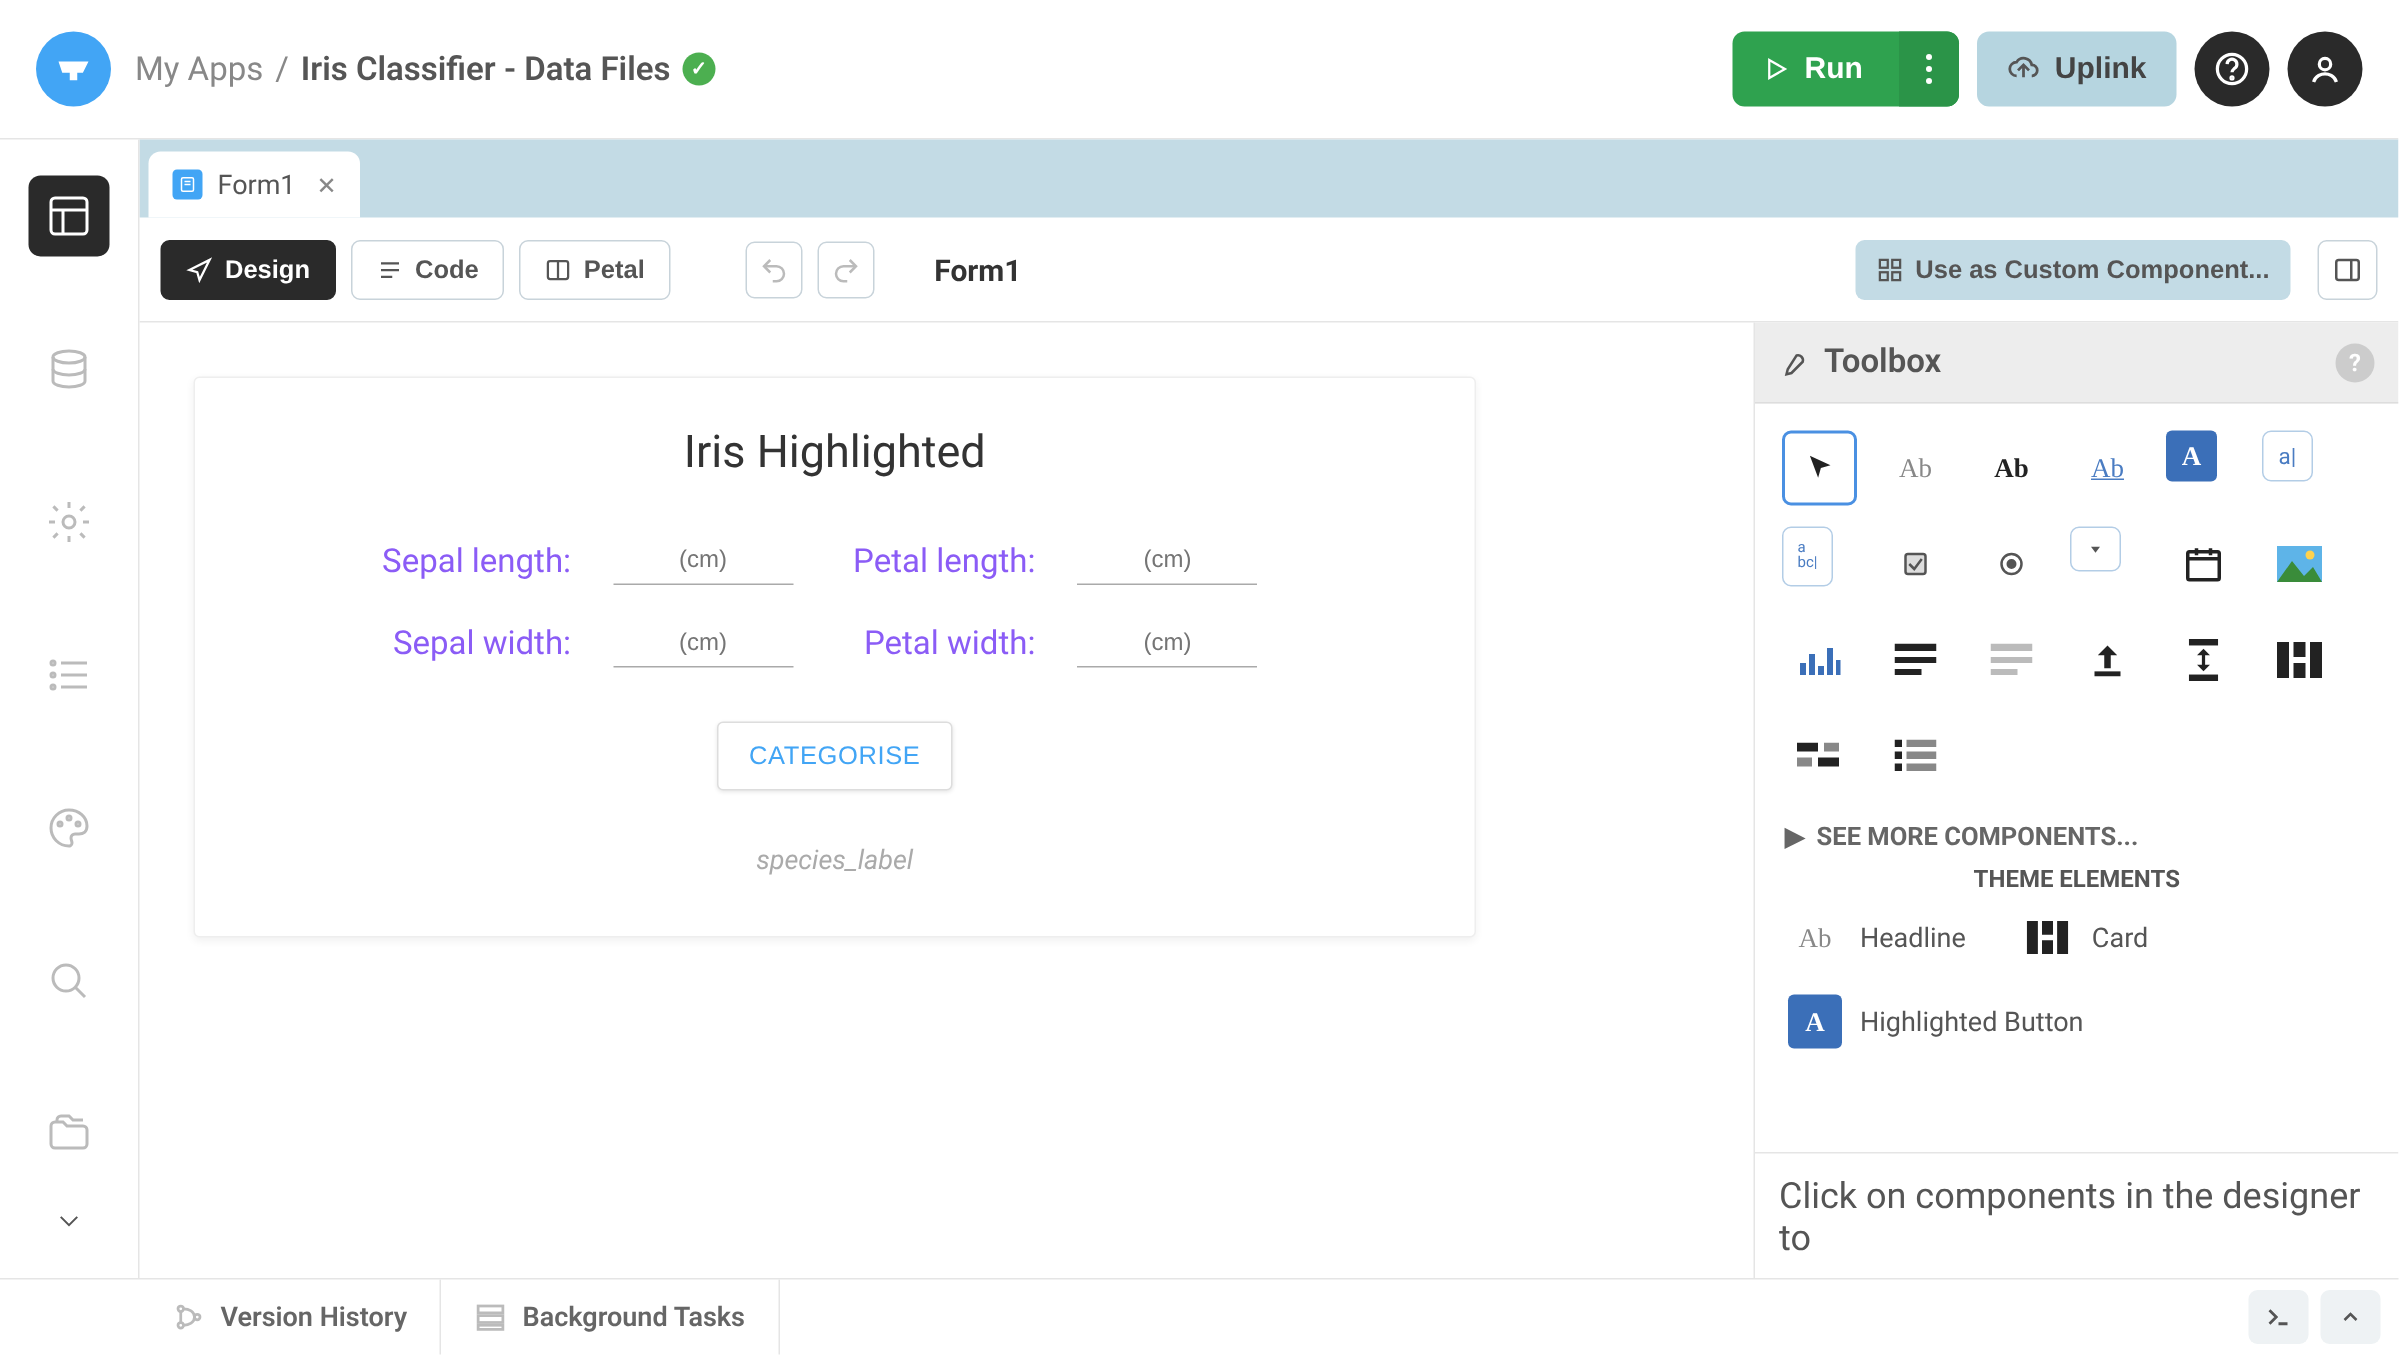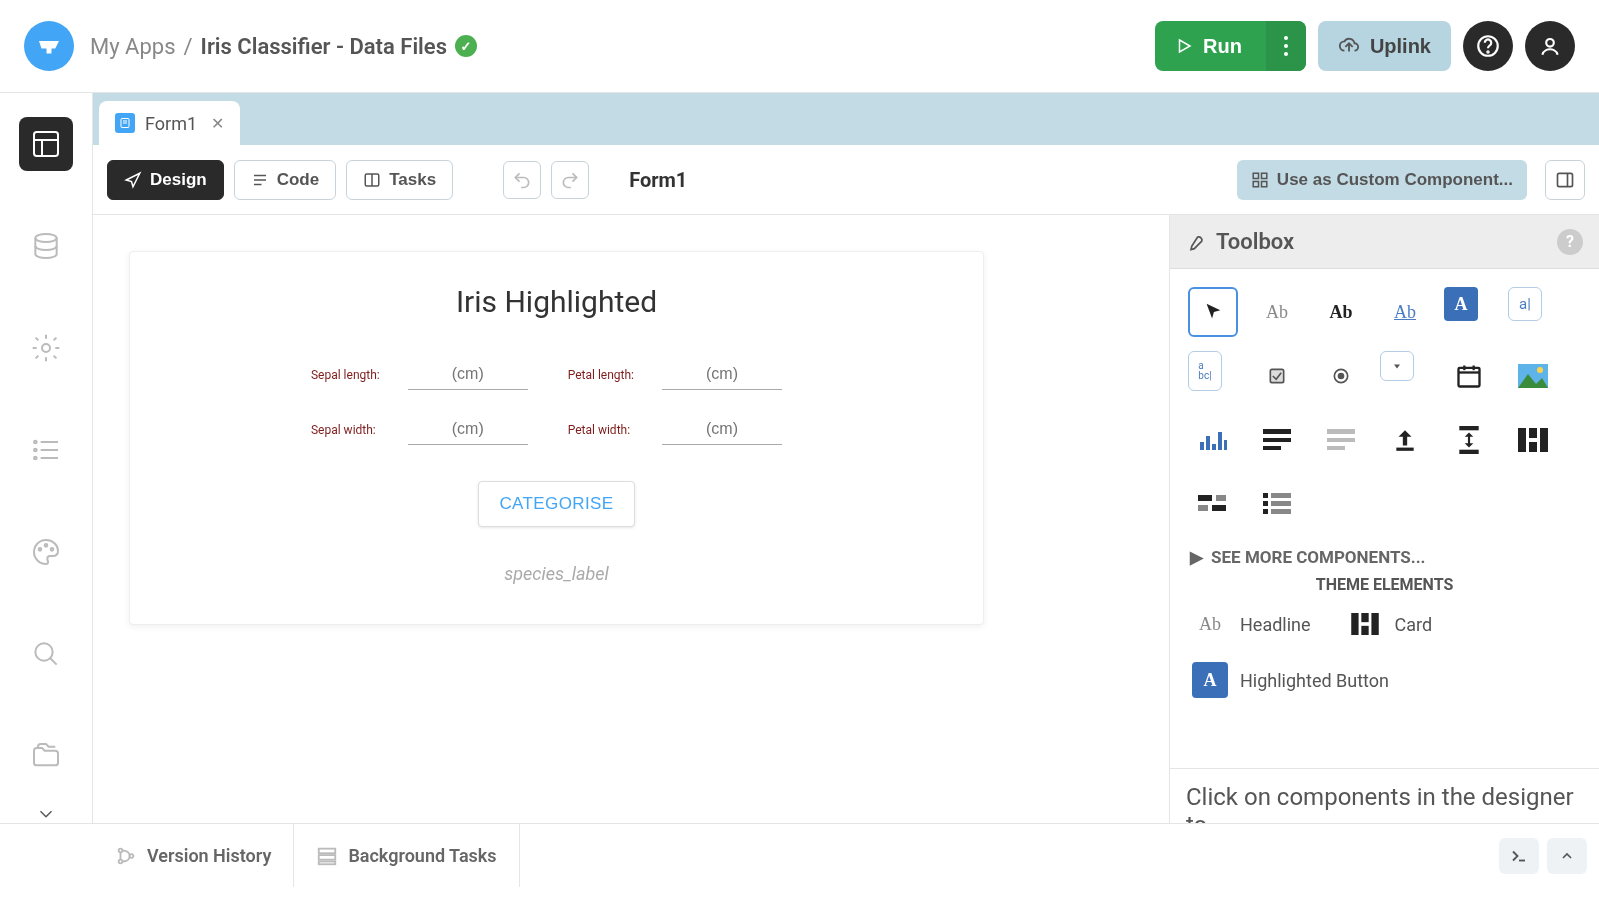--- a/index.html
+++ b/index.html
@@ -53,21 +53,21 @@
 .form-title { font-size: 20px; font-weight: 700; color: #333; margin-left: 30px; }
 .toolbar-spacer { flex: 1; }
 .custom-comp-btn { background: #c3dbe5; border: none; height: 40px; padding: 0 14px; border-radius: 6px; font-size: 17px; font-weight: 700; color: #555; display: flex; align-items: center; gap: 8px; cursor: pointer; }
 .panel-toggle { width: 40px; height: 40px; border: 1px solid #c8d3da; border-radius: 6px; display: flex; align-items: center; justify-content: center; margin-left: 8px; cursor: pointer; }
 
 .workspace { flex: 1; display: flex; }
 .canvas-area { flex: 1; padding: 36px 36px 0 36px; overflow: auto; }
 .form-card { background: #fff; border: 1px solid #eee; border-radius: 4px; box-shadow: 0 2px 6px rgba(0,0,0,0.06); width: 855px; padding: 32px 40px 40px; }
 .form-card h2 { text-align: center; font-size: 30px; font-weight: 400; color: #333; margin-bottom: 40px; }
 .form-grid { display: grid; grid-template-columns: auto 140px auto 140px; gap: 24px 20px; justify-content: center; align-items: center; }
-.flabel { font-size: 12px; color: #7f1d1d; padding-right: 8px; }
+.flabel { text-align: right; font-size: 22px; color: #8b5cf6; padding-right: 8px; }
 .finput { border: none; border-bottom: 1px solid #aaa; padding: 6px 4px; font-size: 16px; text-align: center; color: #777; width: 120px; }
 .cat-btn { display: block; margin: 36px auto 0; padding: 12px 20px; border: 1px solid #ddd; border-radius: 4px; background: #fff; color: #42a5f5; font-size: 17px; letter-spacing: 0.4px; box-shadow: 0 1px 3px rgba(0,0,0,0.1); cursor: pointer; }
 .species { text-align: center; font-style: italic; color: #aaa; font-size: 18px; margin-top: 36px; }
 
 
 .toolbox { width: 430px; border-left: 1px solid #e5e5e5; display: flex; flex-direction: column; }
 .toolbox-header { background: #ededed; height: 54px; display: flex; align-items: center; padding: 0 16px; gap: 10px; font-size: 22px; font-weight: 600; color: #555; border-bottom: 1px solid #ddd; }
 .toolbox-header .help-q { margin-left: auto; width: 26px; height: 26px; border-radius: 50%; background: #ccc; color: #fff; display: flex; align-items: center; justify-content: center; font-size: 16px; font-weight: 700; }
 .toolbox-body { padding: 18px 12px; overflow: auto; flex: 1; }
 .comp-grid { display: grid; grid-template-columns: repeat(6, 50px); gap: 14px 14px; justify-content: start; padding: 0 6px; }
@@ -77,21 +77,21 @@
 .comp-item.filled-blue { background: #3b6fb8; color: #fff; border-radius: 4px; }
 .see-more { margin: 18px 0 8px 8px; font-size: 17px; font-weight: 700; color: #666; display: flex; align-items: center; gap: 8px; cursor: pointer; }
 .theme-title { text-align: center; font-weight: 700; color: #555; font-size: 16px; margin: 6px 0 12px; }
 .theme-items { display: flex; flex-wrap: wrap; gap: 20px 36px; padding: 0 10px; }
 .theme-item { display: flex; align-items: center; gap: 12px; font-size: 18px; color: #555; cursor: grab; }
 .theme-icon { width: 36px; height: 36px; display: flex; align-items: center; justify-content: center; }
 .theme-icon.blue-sq { background: #3b6fb8; color: #fff; border-radius: 4px; }
 .toolbox-footer { border-top: 1px solid #e5e5e5; padding: 14px 16px; font-size: 24px; color: #555; }
 
 
-.bottombar { height: 64px; border-top: 1px solid #e5e5e5; display: flex; align-items: center; position: absolute; bottom: 16px; left: 0; right: 0; background: #fff; }
+.bottombar { height: 51px; border-top: 1px solid #e5e5e5; display: flex; align-items: center; position: absolute; bottom: 0; left: 0; right: 0; background: #fff; }
 .bottombar .bottom-left { margin-left: 93px; display: flex; height: 100%; }
 .bottom-tab { padding: 0 22px; display: flex; align-items: center; gap: 10px; font-size: 18px; font-weight: 600; color: #666; border-right: 1px solid #e5e5e5; cursor: pointer; height: 100%; }
 .bottom-tab svg { width: 22px; height: 22px; stroke: #bbb; fill: none; }
 .bottom-right { margin-left: auto; display: flex; gap: 8px; padding-right: 12px; }
 .small-btn { width: 40px; height: 36px; background: #eef2f4; border-radius: 6px; display: flex; align-items: center; justify-content: center; cursor: pointer; }
 
 .ab-text { font-size: 18px; font-family: Georgia, serif; }
 .ab-grey { color: #888; }
 .ab-bold { font-weight: 700; color: #222; }
 .ab-link { color: #4a7cc2; text-decoration: underline; }
@@ -235,21 +235,21 @@
             <line x1="4" y1="12" x2="20" y2="12"></line>
             <line x1="4" y1="18" x2="14" y2="18"></line>
           </svg>
         <span>Code</span>
       </button>
       <button class="tool-btn">
         <svg viewBox="0 0 24 24" fill="none" stroke="#555" stroke-width="2">
             <rect x="3" y="4" width="18" height="16" rx="2"></rect>
             <line x1="12" y1="4" x2="12" y2="20"></line>
           </svg>
-        <span>Tasks</span>
+        <span>Petal</span>
       </button>
       <div class="toolbar-gap"></div>
       <div class="hist-btn">
         <svg width="20" height="20" viewBox="0 0 24 24" fill="none" stroke="#bbb" stroke-width="2">
             <path d="M9 14L4 9l5-5"></path>
             <path d="M4 9h10a6 6 0 0 1 0 12h-3"></path>
           </svg>
       </div>
       <div class="hist-btn">
         <svg width="20" height="20" viewBox="0 0 24 24" fill="none" stroke="#bbb" stroke-width="2">

